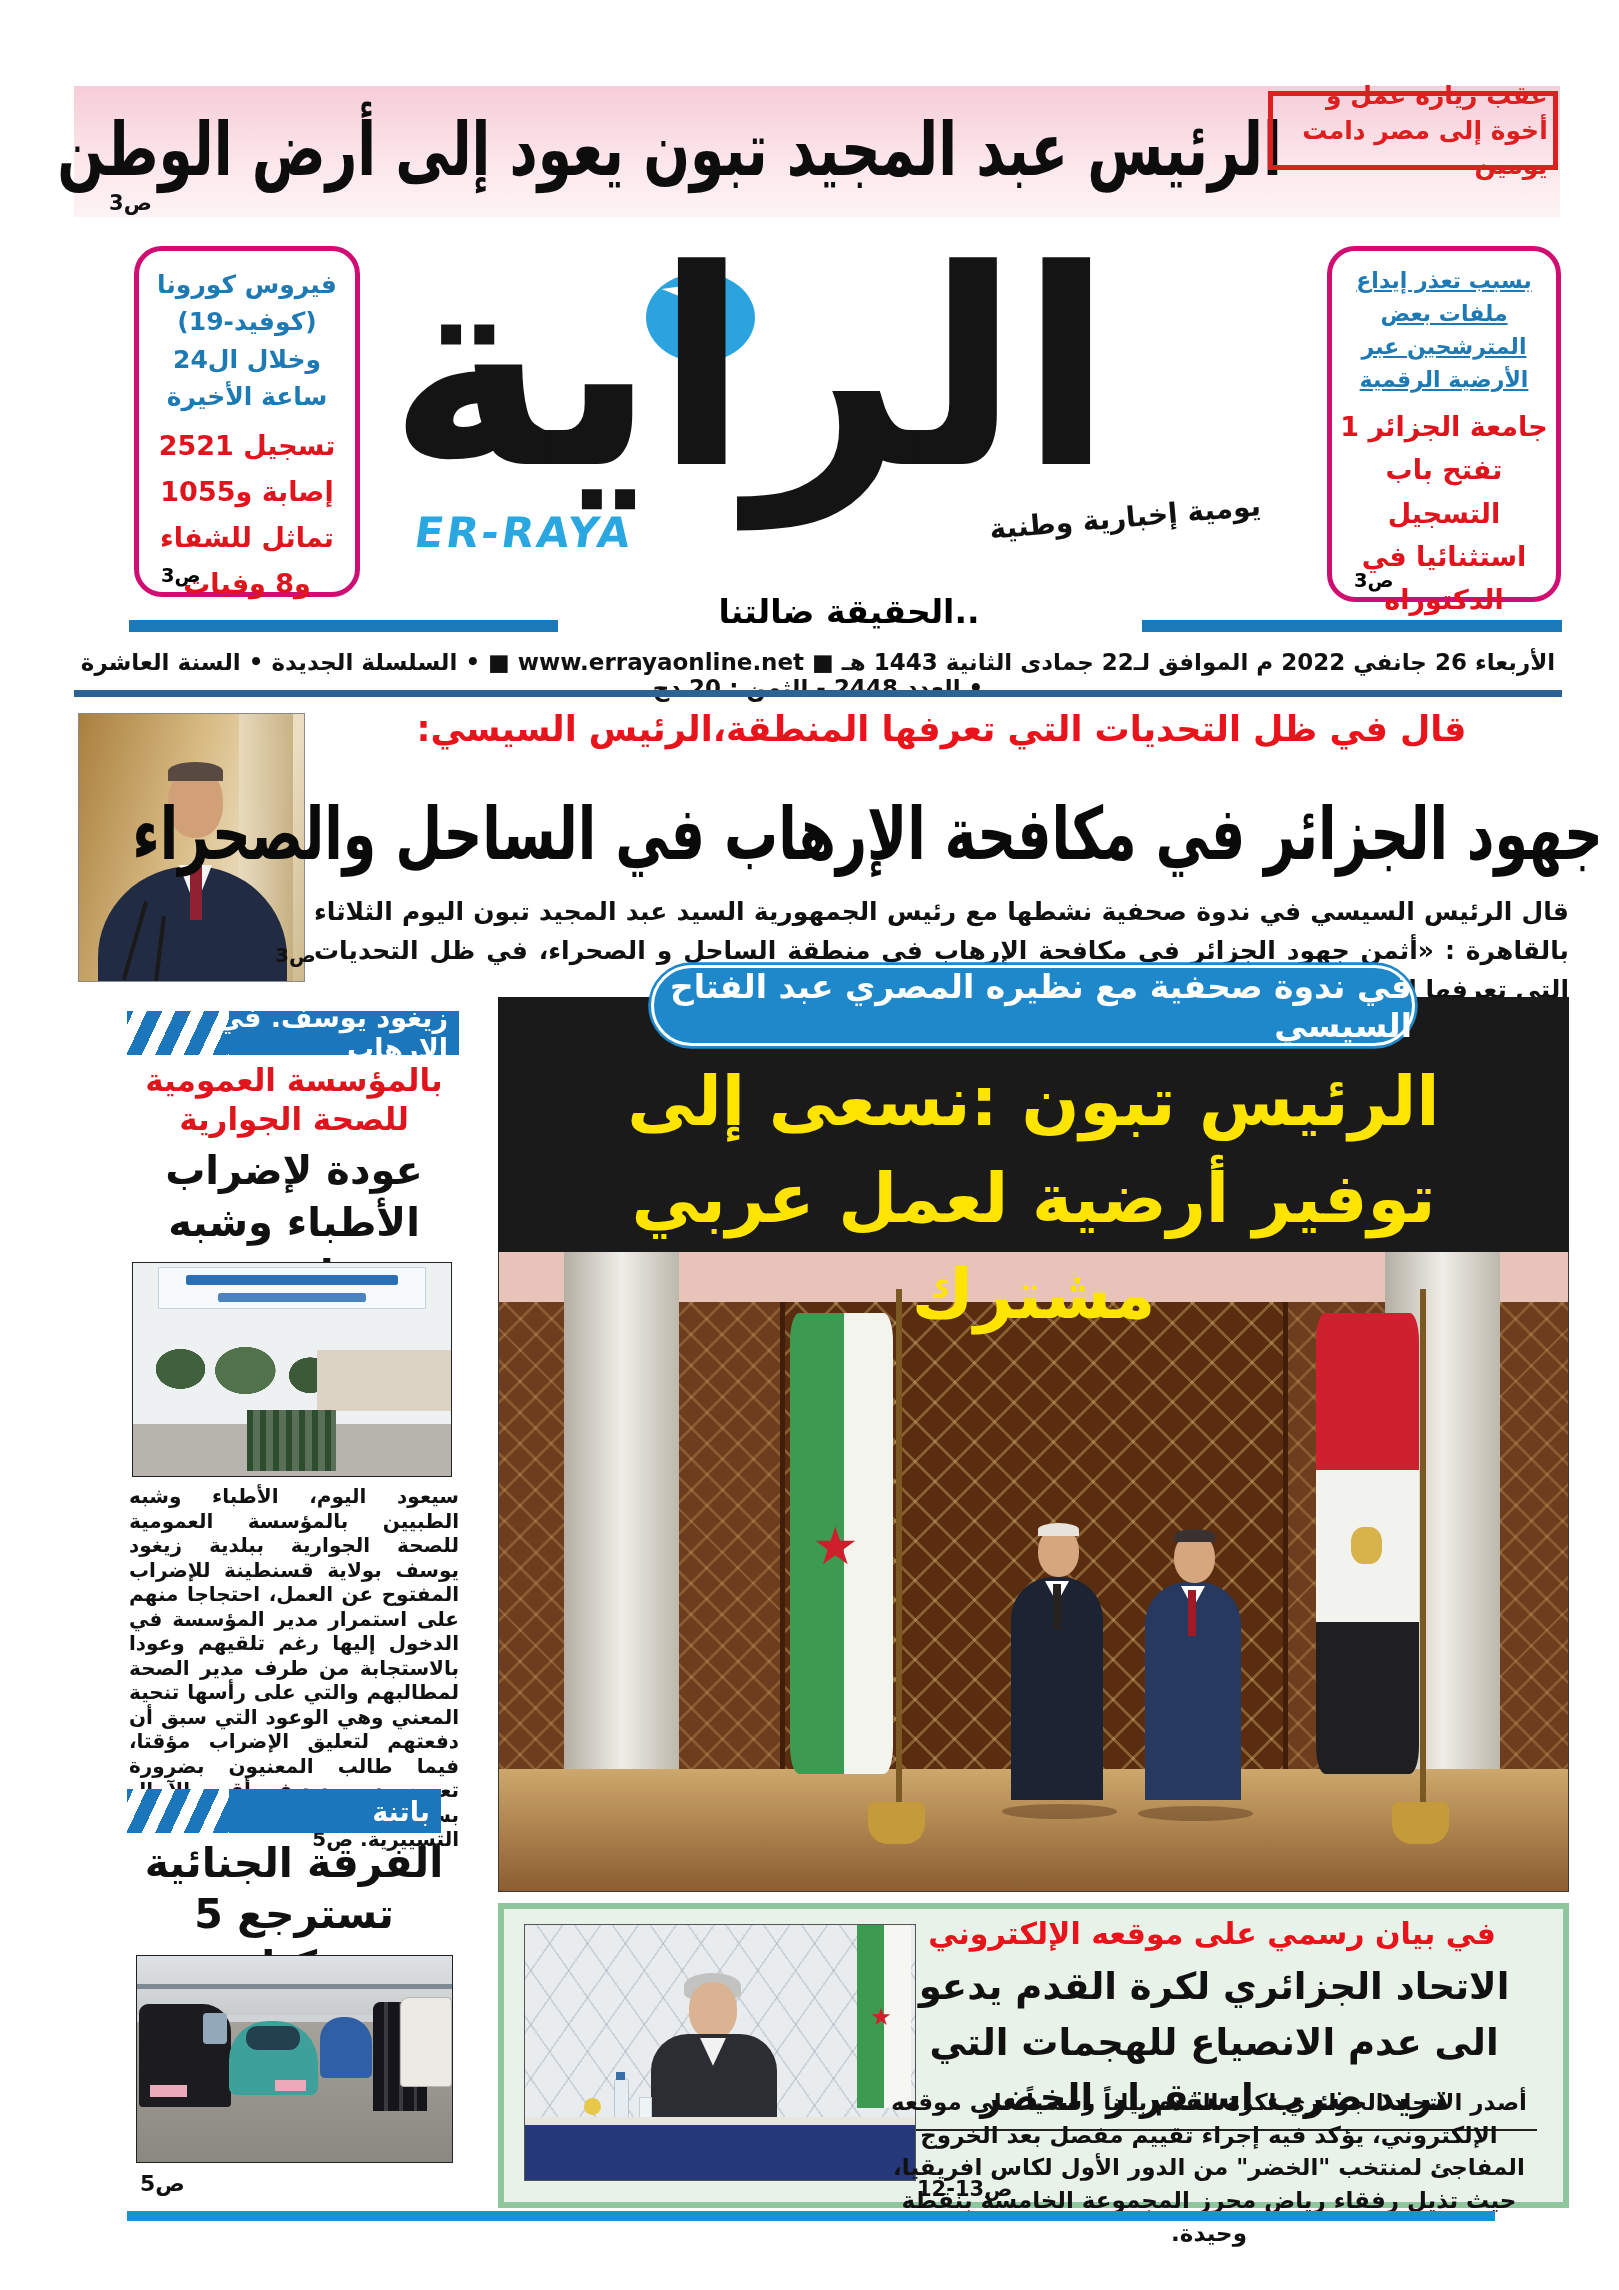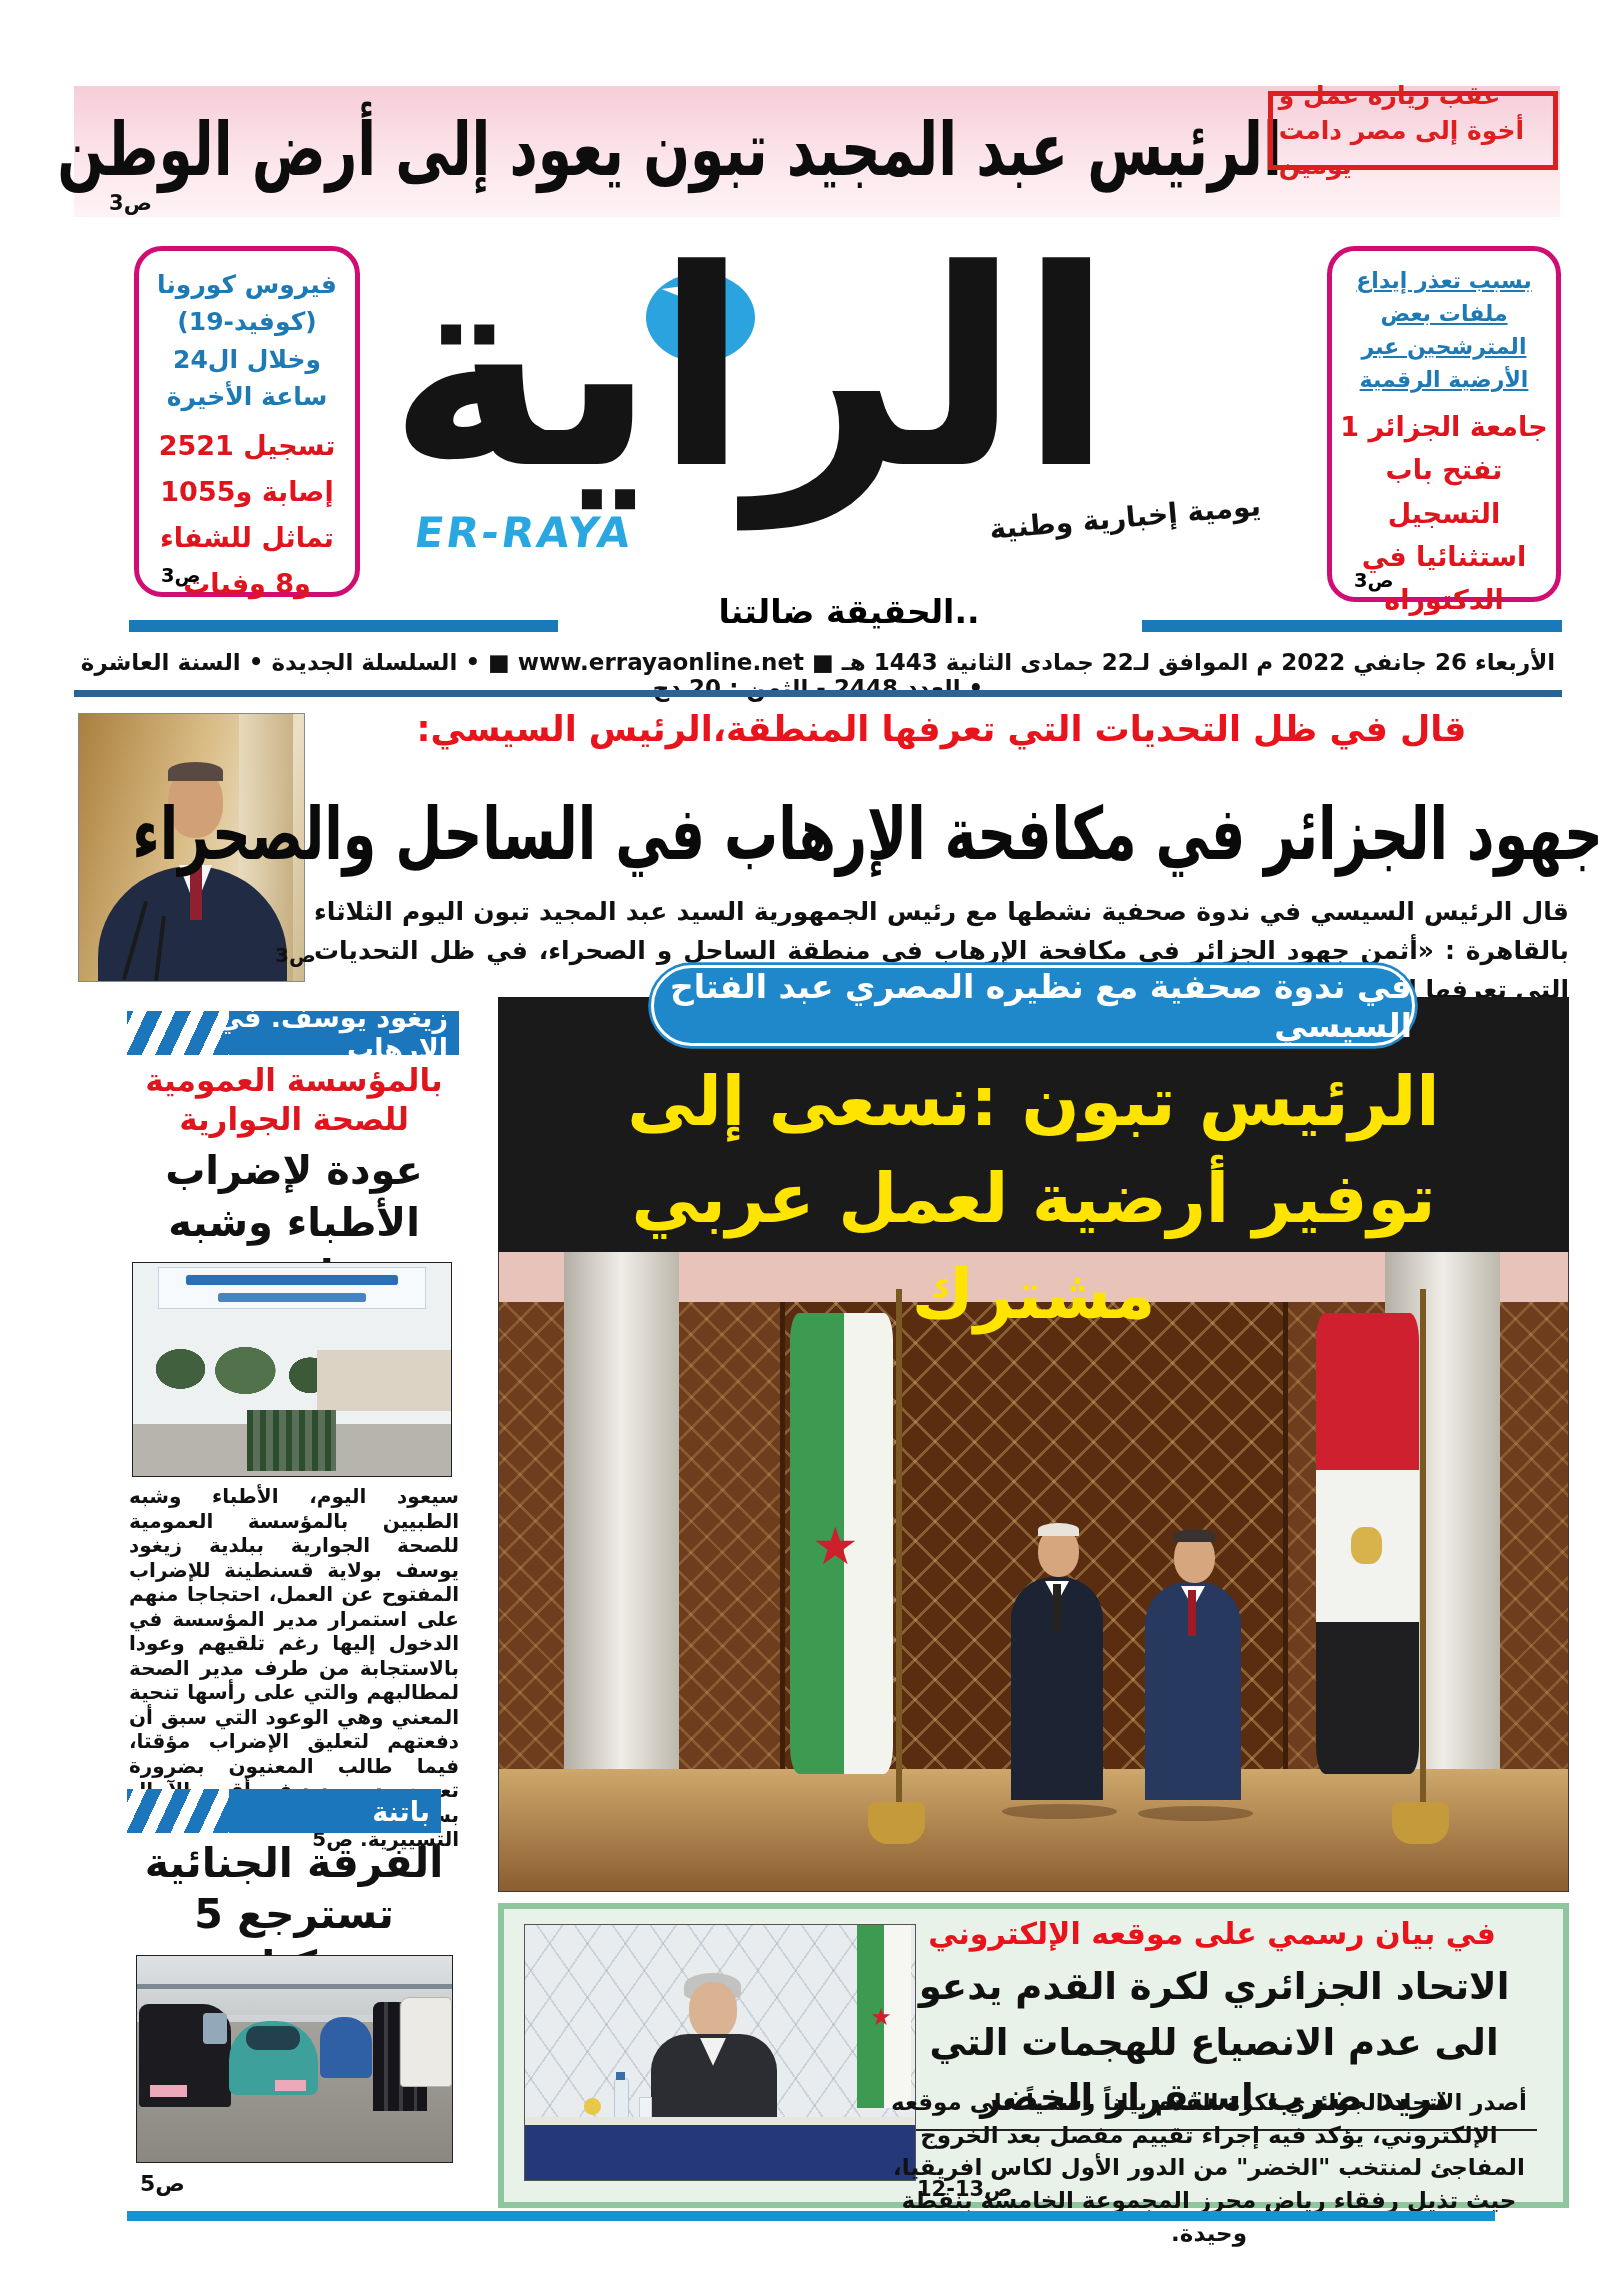--- a/index.html
+++ b/index.html
@@ -9,21 +9,21 @@
   .abs{position:absolute;}
 
   
   #top-strip{left:74px;top:86px;width:1486px;height:131px;
              background:linear-gradient(180deg,#f6cdd8,#fce7ec 60%,#fdf3f5);}
   #strip-headline{position:absolute;left:14px;right:309px;top:1.8px;height:109px;
       display:flex;align-items:center;justify-content:center;font-size:55px;font-weight:bold;
       color:#0d0d0d;white-space:nowrap;transform:scaleY(1.35);transform-origin:center 35%;}
   #strip-pageref{position:absolute;left:35px;bottom:1.8px;font-size:21px;font-weight:bold;}
   #strip-box{position:absolute;right:1.8px;top:4.6px;width:290px;height:79px;border:5.5px solid #dd1f1f;
-      display:flex;align-items:center;justify-content:center;text-align:left;color:#dd1f1f;
+      display:flex;align-items:center;justify-content:center;text-align:right;color:#dd1f1f;
       font-size:25px;font-weight:bold;line-height:1.4;padding:0 5.5px;}
 
   
   .side-box{position:absolute;border:5.5px solid #cf0d72;border-radius:28px;background:#fff;text-align:center;}
   #covid-box{left:134px;top:246px;width:226px;height:351px;padding:14.8px 7.4px;}
   #univ-box{left:1327px;top:246px;width:234px;height:356px;padding:13px 7.4px;}
   .side-lead{color:#1d7ab5;font-weight:bold;}
   #covid-box .side-lead{font-size:25px;line-height:1.5;}
   #univ-box .side-lead{font-size:22px;line-height:1.5;text-decoration:underline;}
   .side-stat{color:#e0141c;font-weight:bold;}

